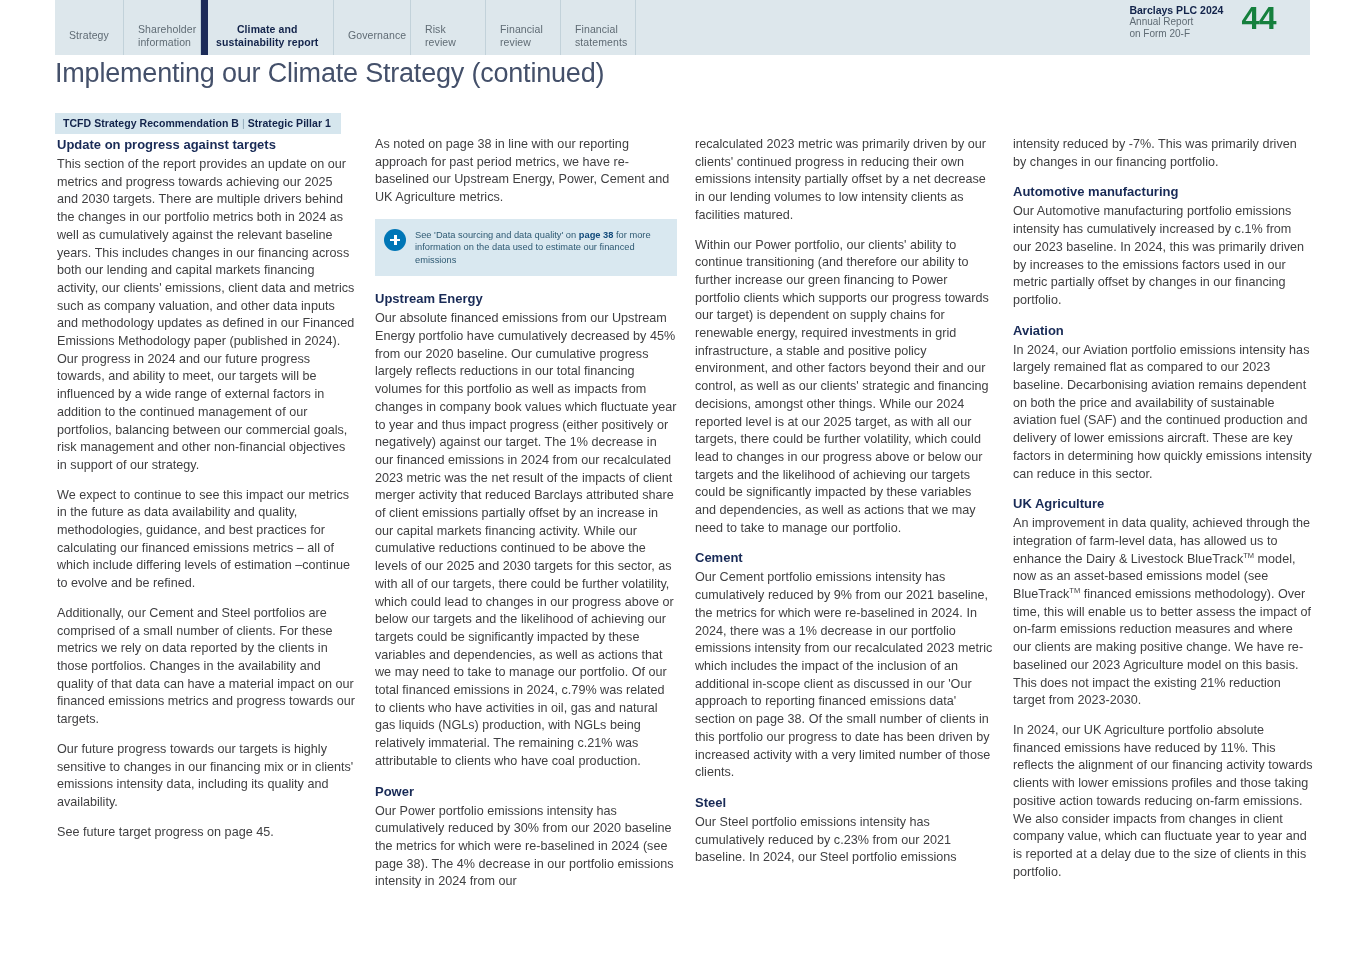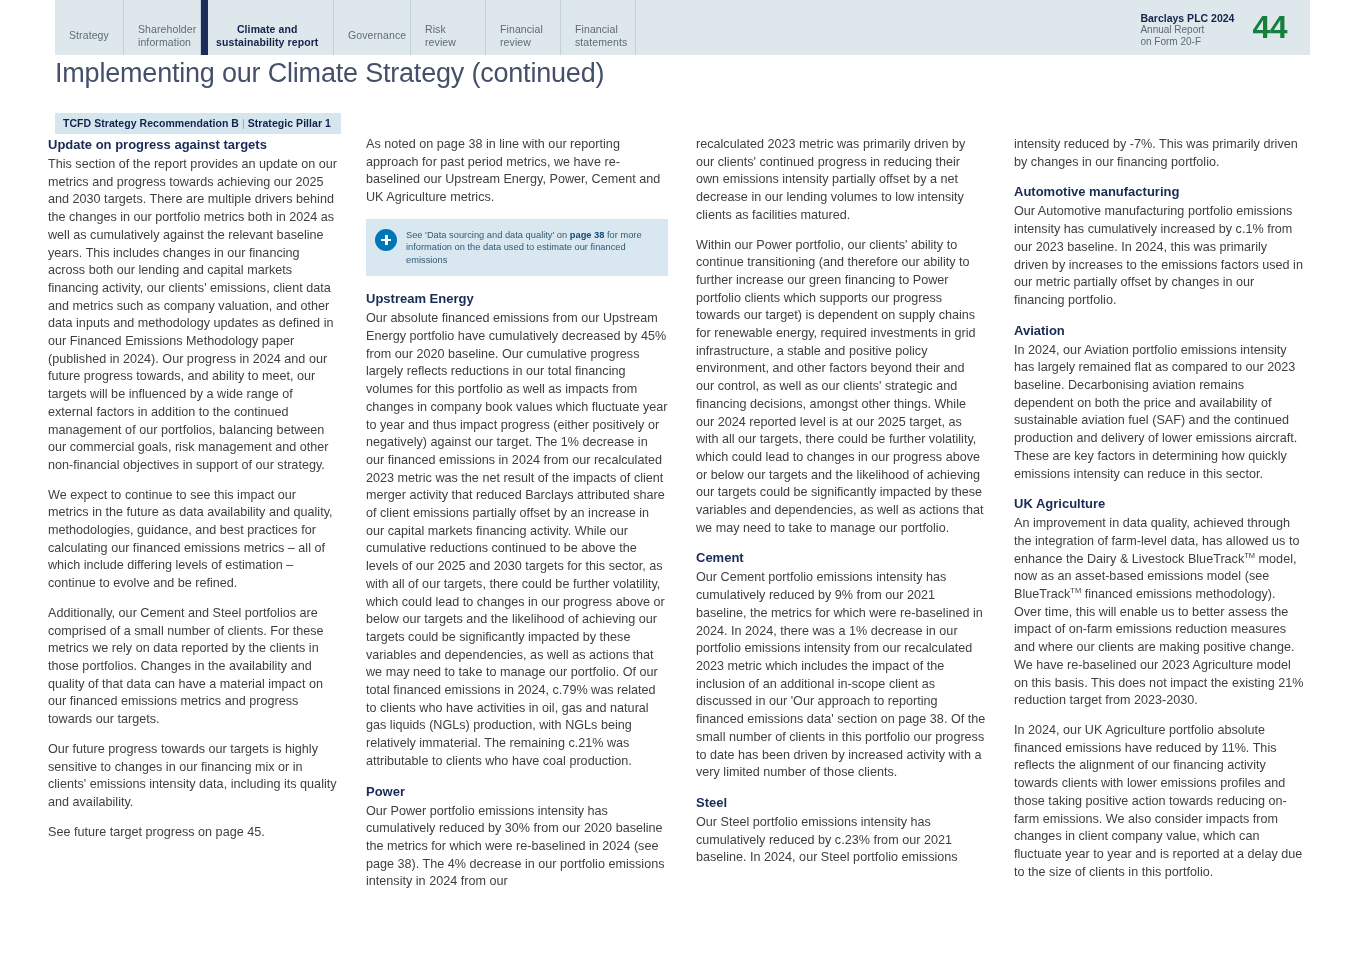--- a/index.html
+++ b/index.html
@@ -57,22 +57,22 @@
     font-weight: bold;
     border-left: 7px solid #1c2b59;
     padding-left: 8px;
     text-align: center;
   }
   .nav-spacer {
     flex: 1 1 auto;
   }
   .nav-meta {
     display: flex;
-    align-items: center;
-    padding-right: 0;
+    align-items: flex-start;
+    padding-right: 11px;
     margin-left: auto;
   }
   .nav-meta-text {
     text-align: left;
     font-size: 10px;
     line-height: 12px;
     color: #5f6b74;
     padding-top: 4px;
   }
   .nav-meta-text .meta-title {
@@ -114,25 +114,25 @@
   }
   .tcfd-badge .sep {
     color: #8aa4b5;
     font-weight: normal;
     padding: 0 3px;
   }
 
   
   .columns {
     position: absolute;
-    left: 48px;
+    left: 57px;
     top: 136px;
     width: 1256px;
     display: flex;
-    gap: 28px;
+    gap: 18px;
   }
   .col {
     width: 302px;
     box-sizing: border-box;
   }
   .col p {
     margin: 0 0 12px 0;
     font-size: 12.6px;
     line-height: 17.7px;
     color: #3f3f41;

